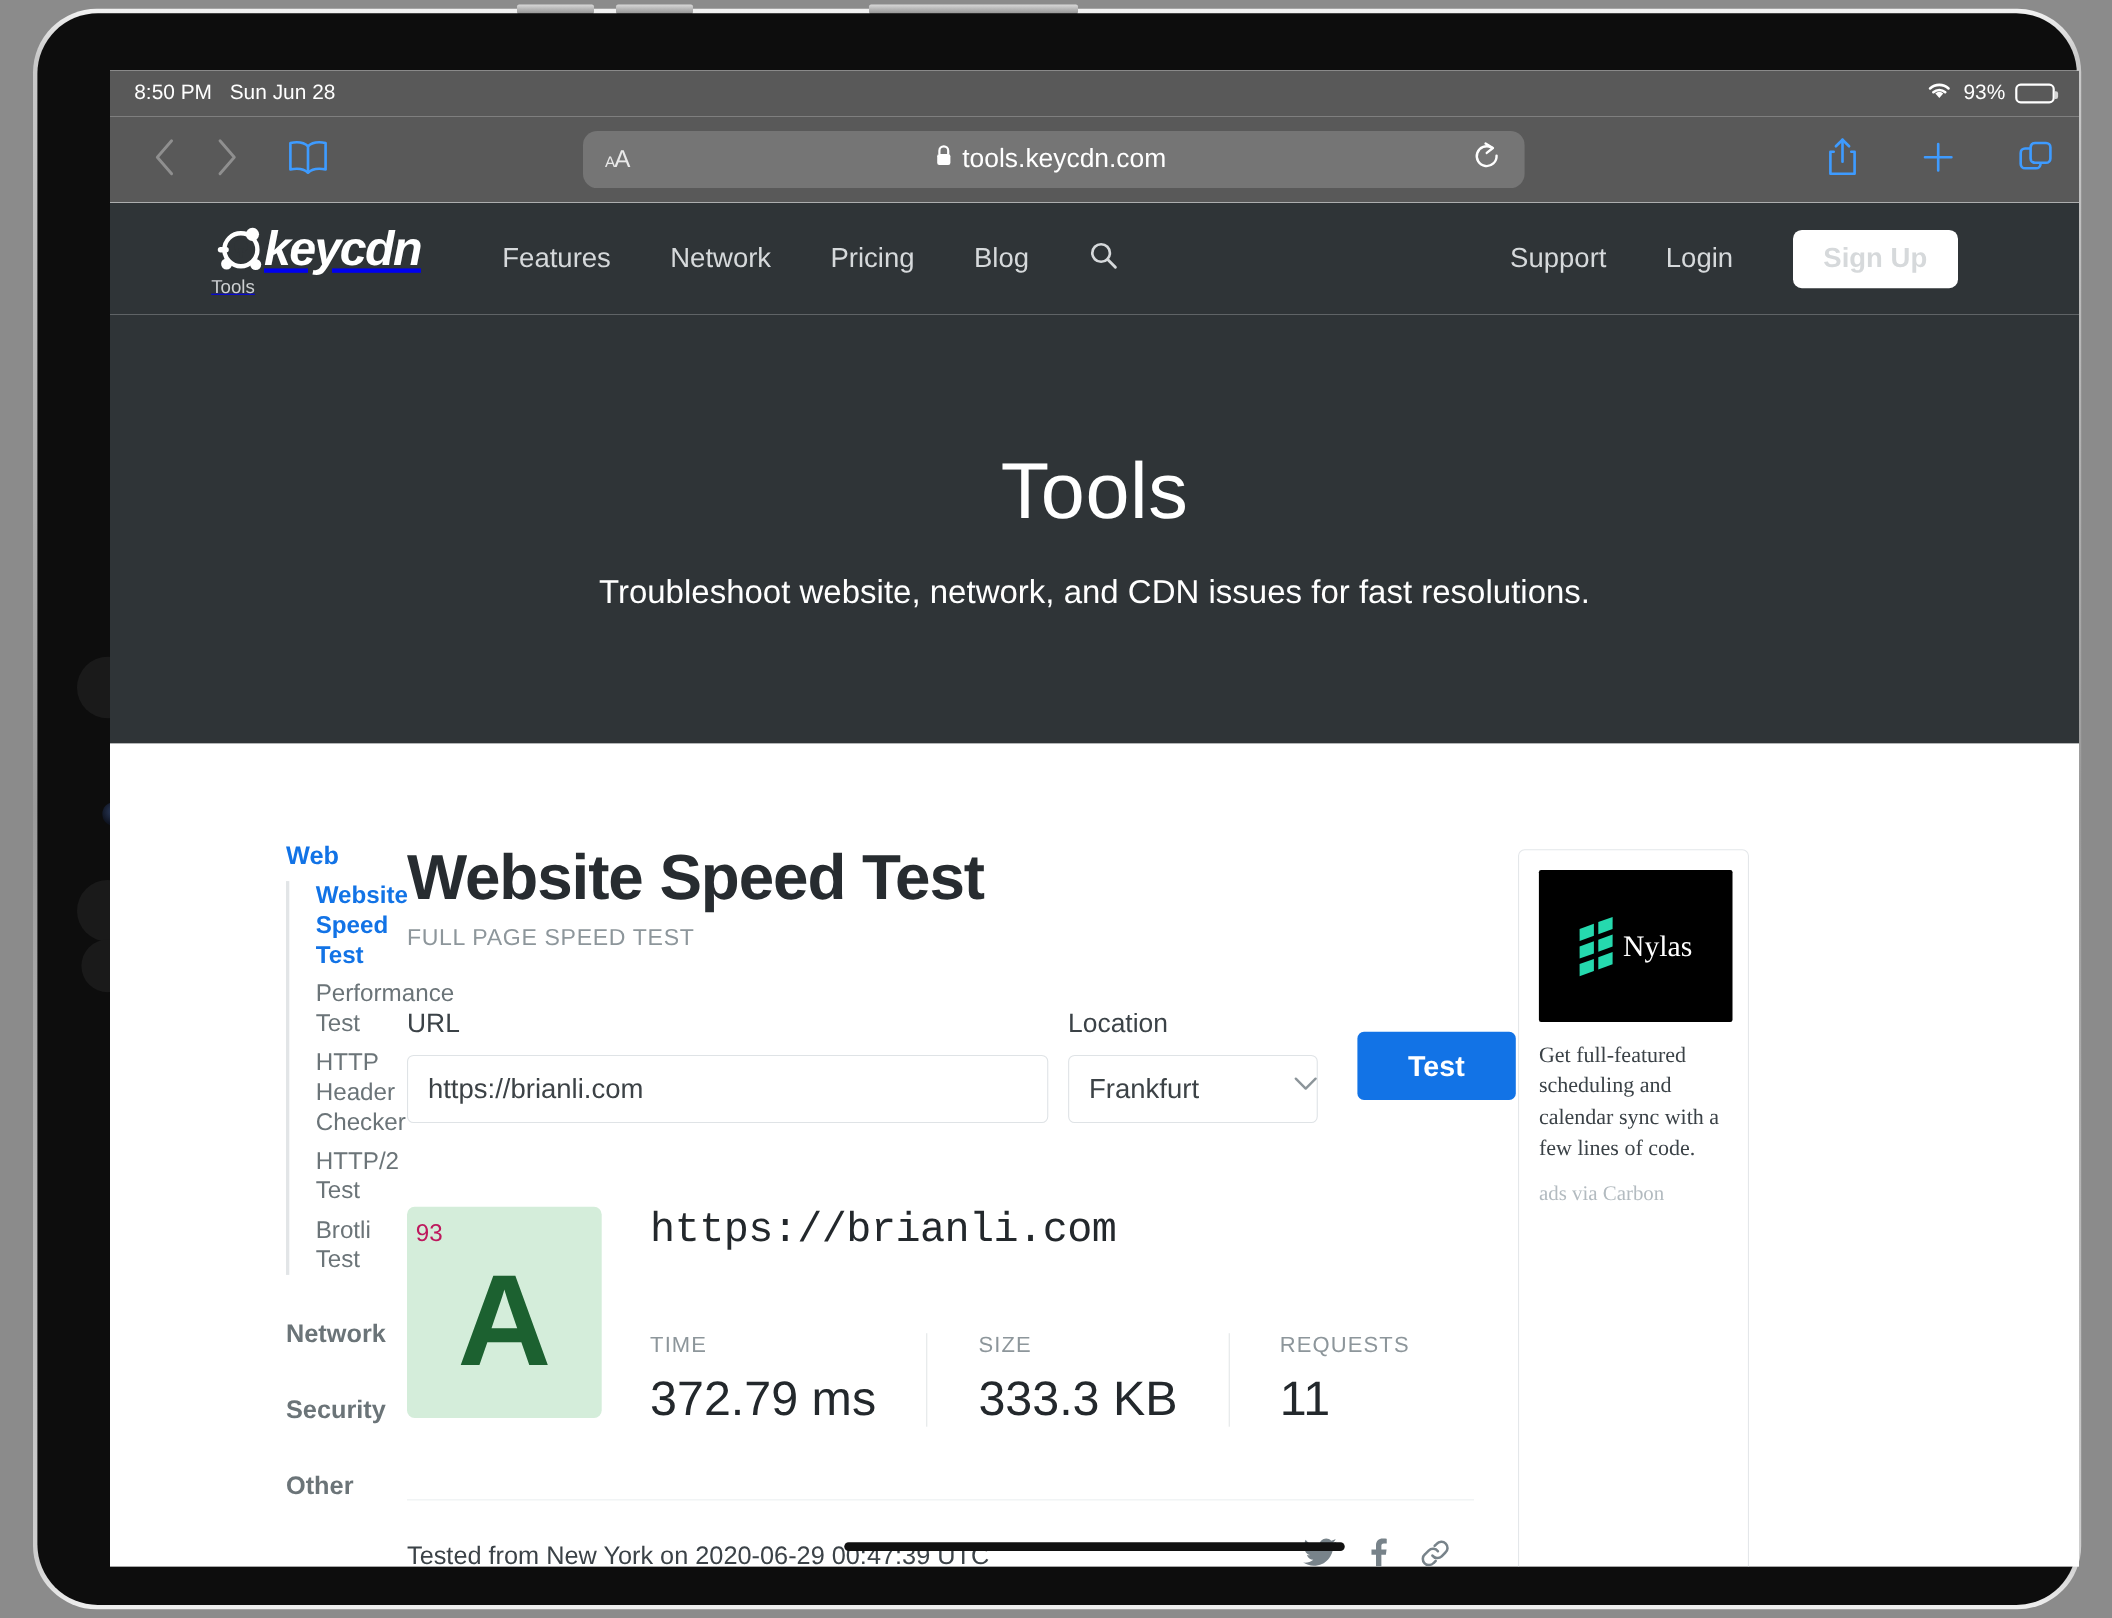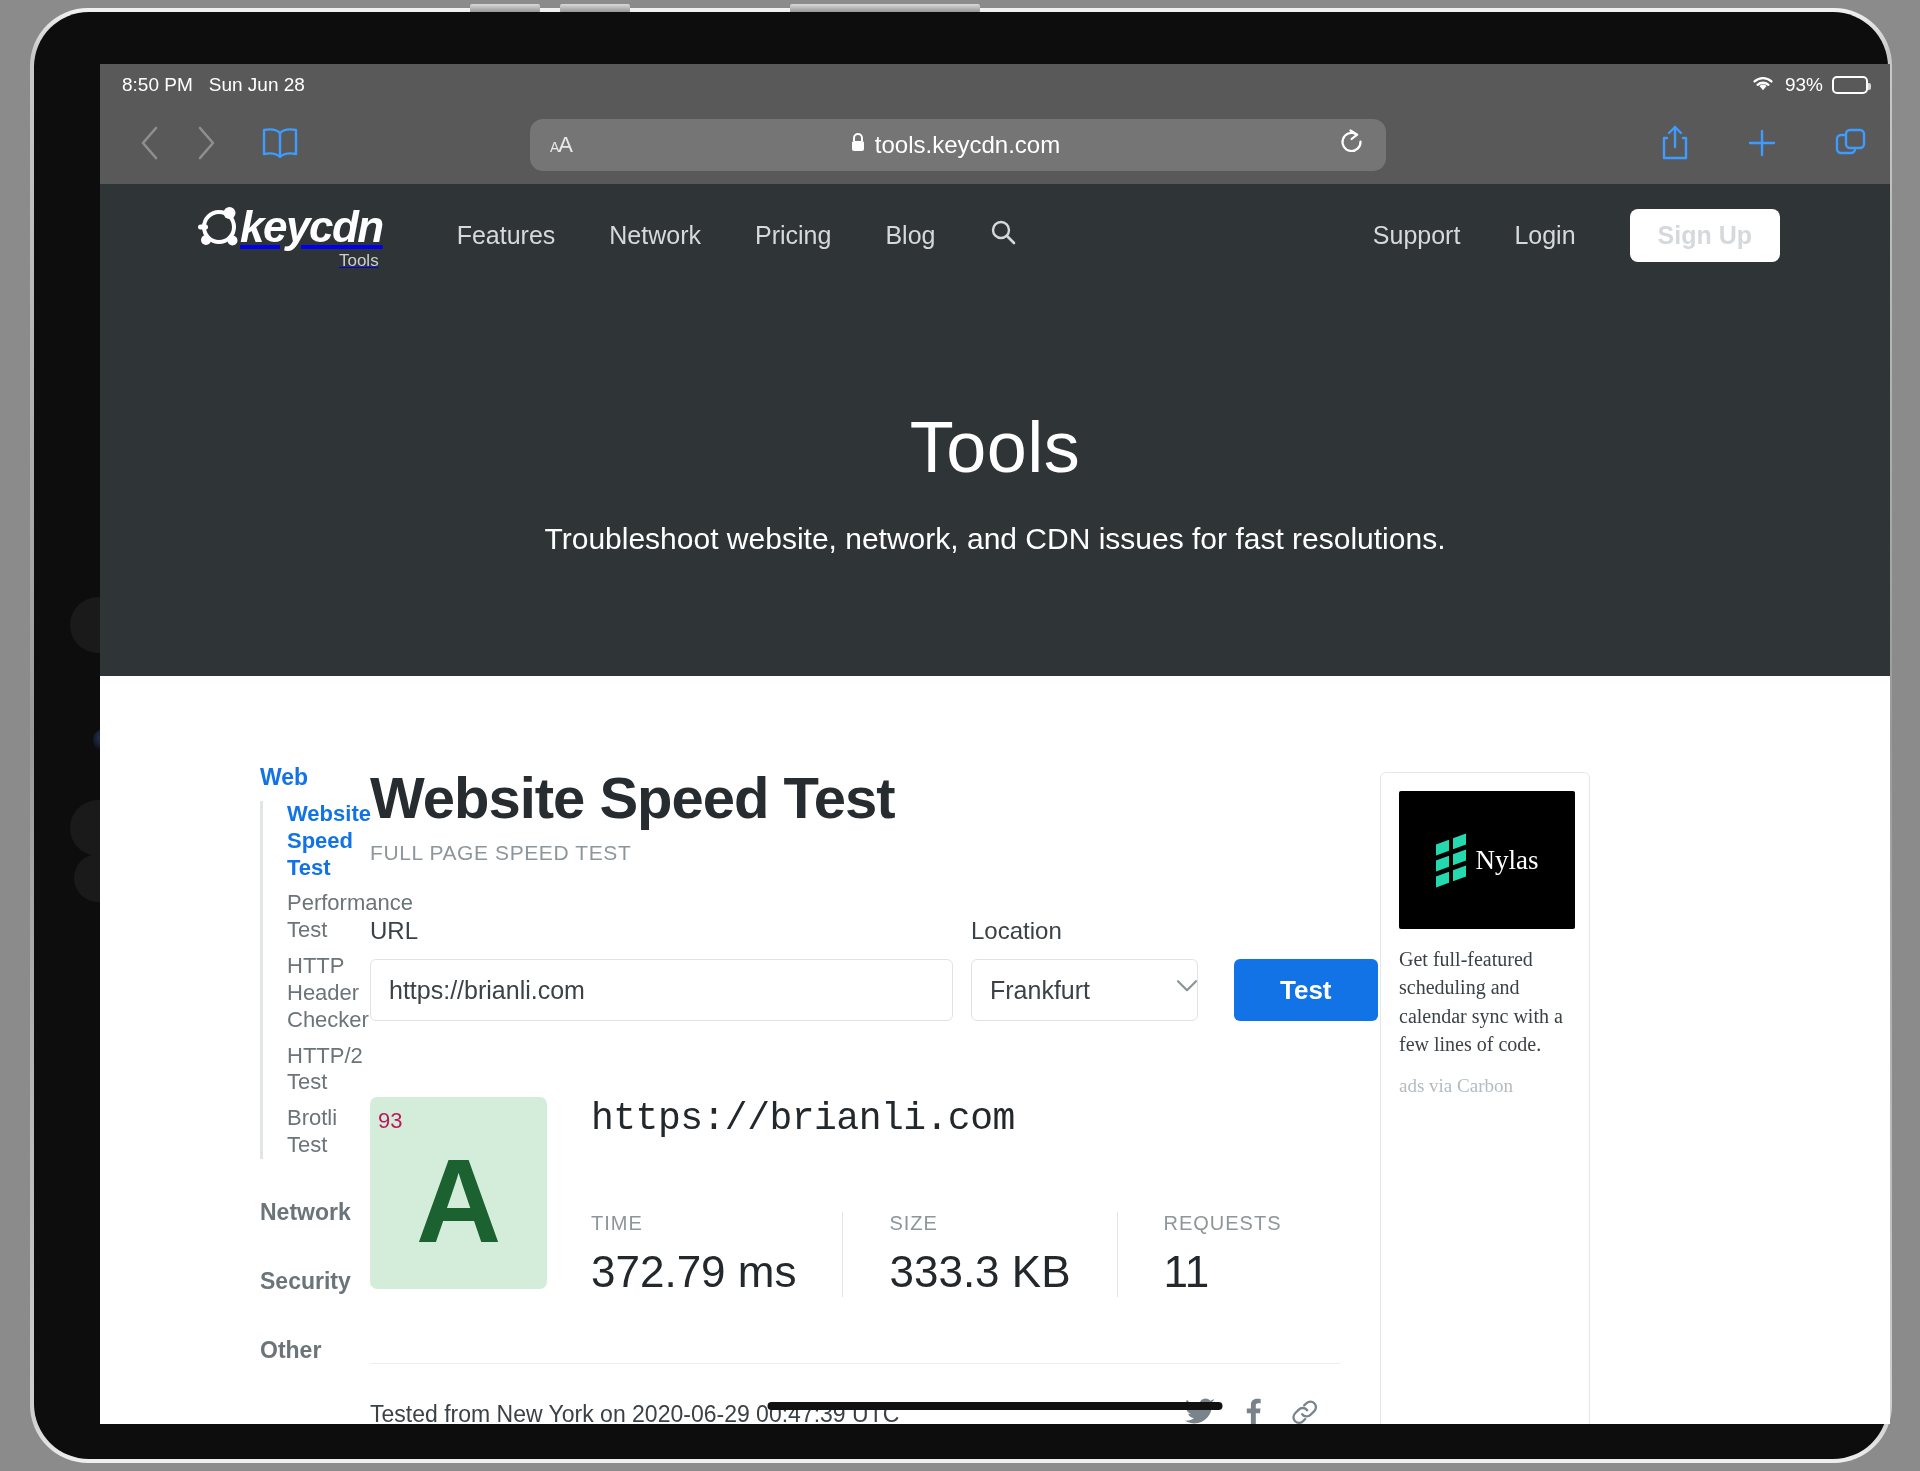--- a/index.html
+++ b/index.html
@@ -90,21 +90,21 @@
   #toolbar-right { margin-left: auto; display: flex; align-items: center; gap: 56px; color: #3e9bff; }
 
   
   #page { position: absolute; left: 0; top: 120px; width: 100%; height: 1240px; background: #fff; overflow: hidden; }
 
   
   #site-header {
     height: 102px; background: #2f3437;
     display: flex; align-items: center; padding: 0 110px 0 92px;
   }
-  #logo { display: flex; flex-direction: column; align-items: flex-end; }
+  #logo { display: flex; flex-direction: column; align-items: flex-start; }
   #logo-main { display: flex; align-items: center; }
   #logo-mark { width: 54px; height: 54px; position: relative; }
   #logo-word { color: #fff; font-size: 44px; font-weight: 700; font-style: italic; letter-spacing: -1.5px; margin-left: -6px; }
   #logo-sub { color: #cdd0d2; font-size: 17px; margin-top: -3px; margin-right: 4px; }
   #main-nav { display: flex; align-items: center; gap: 54px; margin-left: 74px; }
   #main-nav a, #right-nav a { color: #d6d9db; font-size: 25px; text-decoration: none; }
   #right-nav { margin-left: auto; display: flex; align-items: center; gap: 54px; }
   #signup-btn {
     background: #ffffff; color: #24282b; font-size: 25px; font-weight: 700;
     padding: 12px 28px; border-radius: 8px; text-decoration: none;
@@ -126,21 +126,21 @@
   .side-group-title.active { color: #1273e6; }
   .side-sub { border-left: 3px solid #e2e5e7; padding-left: 24px; margin-bottom: 40px; }
   .side-sub a { display: block; font-size: 22px; color: #6b7478; text-decoration: none; line-height: 1.22; margin-bottom: 9px; }
   .side-sub a.active { color: #1273e6; font-weight: 700; }
   .side-group.plain { margin-bottom: 42px; }
 
   #main { flex: 1; padding-right: 40px; max-width: 1010px; }
   #tool-title { font-size: 58px; font-weight: 700; color: #272c30; letter-spacing: -1px; }
   #tool-sub { font-size: 21px; color: #8d969b; letter-spacing: .6px; margin-top: 10px; }
 
-  #form-row { display: flex; align-items: flex-end; gap: 18px; margin-top: 52px; }
+  #form-row { display: flex; align-items: center; gap: 18px; margin-top: 52px; }
   .field-label { font-size: 24px; color: #3b4247; margin-bottom: 14px; display: block; }
   #url-field {
     width: 583px; height: 62px; border: 1px solid #dfe3e6; border-radius: 6px;
     font-size: 25px; color: #3c4246; padding: 0 18px; background: #fff;
     font-family: "Liberation Sans", sans-serif;
   }
   #loc-select-wrap { position: relative; width: 245px; }
   #loc-select {
     width: 227px; height: 62px; border: 1px solid #dfe3e6; border-radius: 6px;
     font-size: 25px; color: #3c4246; padding: 0 18px; background: #fff;

